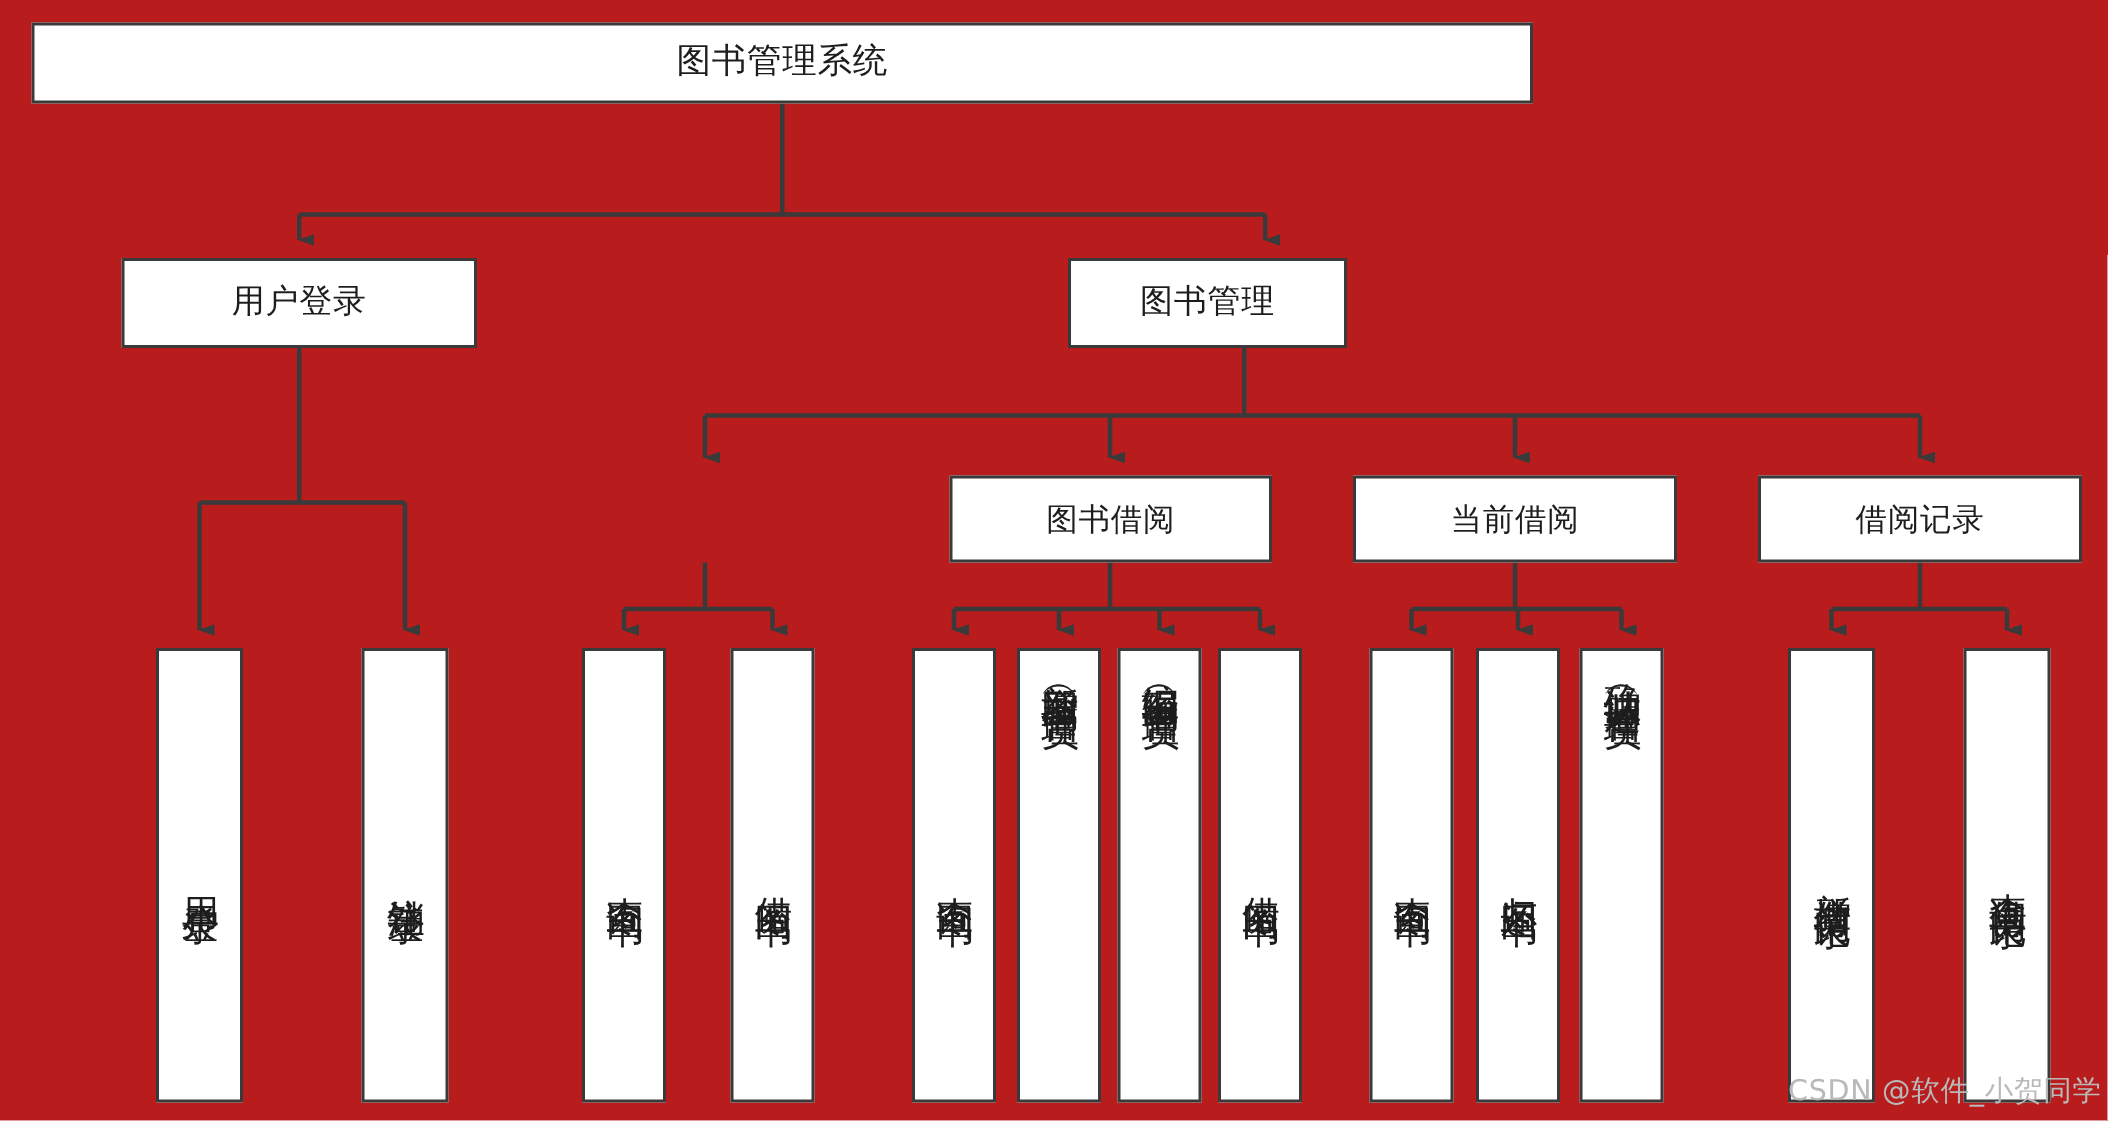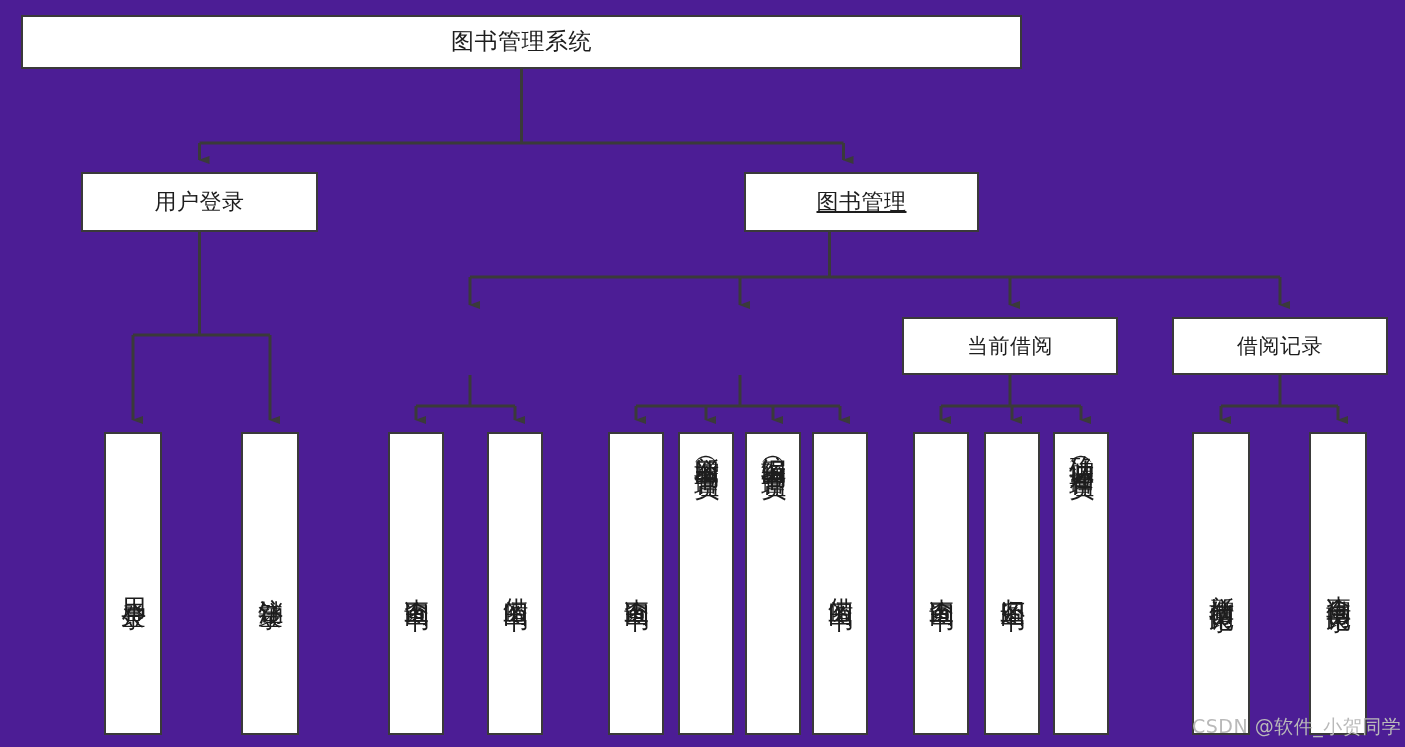--- a/index.html
+++ b/index.html
@@ -7,21 +7,21 @@
     padding: 0;
     background: #ffffff;
   }
   body {
     font-family: "DejaVu Sans", "Liberation Sans", sans-serif;
   }
   #canvas {
     position: relative;
     width: 1405px;
     height: 747px;
-    background: #4c1d95;
+    background: #b91c1c;
     overflow: hidden;
   }
   #edges {
     position: absolute;
     left: 0;
     top: 0;
     width: 1405px;
     height: 747px;
     pointer-events: none;
   }
@@ -131,24 +131,27 @@
     </g>
   </svg>
 
   <div class="node h h-root" id="node-root" style="left: 21px; top: 15px; width: 1001px; height: 54px;">
     <span class="node-label">图书管理系统</span>
   </div>
 
   <div class="node h h-l2" id="node-l2-0" style="left: 81px; top: 172px; width: 237px; height: 60px;">
     <span class="node-label">用户登录</span>
   </div>
-  <div class="node h h-l2" id="node-l2-1" style="left: 744px; top: 172px; width: 235px; height: 60px; text-decoration: underline;">
+  <div class="node h h-l2" id="node-l2-1" style="left: 712px; top: 172px; width: 186px; height: 60px;">
     <span class="node-label">图书管理</span>
   </div>
 
+  <div class="node h h-l3" id="node-l3-1" style="left: 633px; top: 317px; width: 215px; height: 58px;">
+    <span class="node-label">图书借阅</span>
+  </div>
   <div class="node h h-l3" id="node-l3-3" style="left: 1172px; top: 317px; width: 216px; height: 58px;">
     <span class="node-label">借阅记录</span>
   </div>
   <div class="node h h-l3" id="node-l3-2" style="left: 902px; top: 317px; width: 216px; height: 58px;">
     <span class="node-label">当前借阅</span>
   </div>
 
   <div class="node v centered" id="node-leaf-0" style="left: 104px; top: 432px; width: 58px; height: 303px;">
     <span class="node-label">用户登录</span>
   </div>

